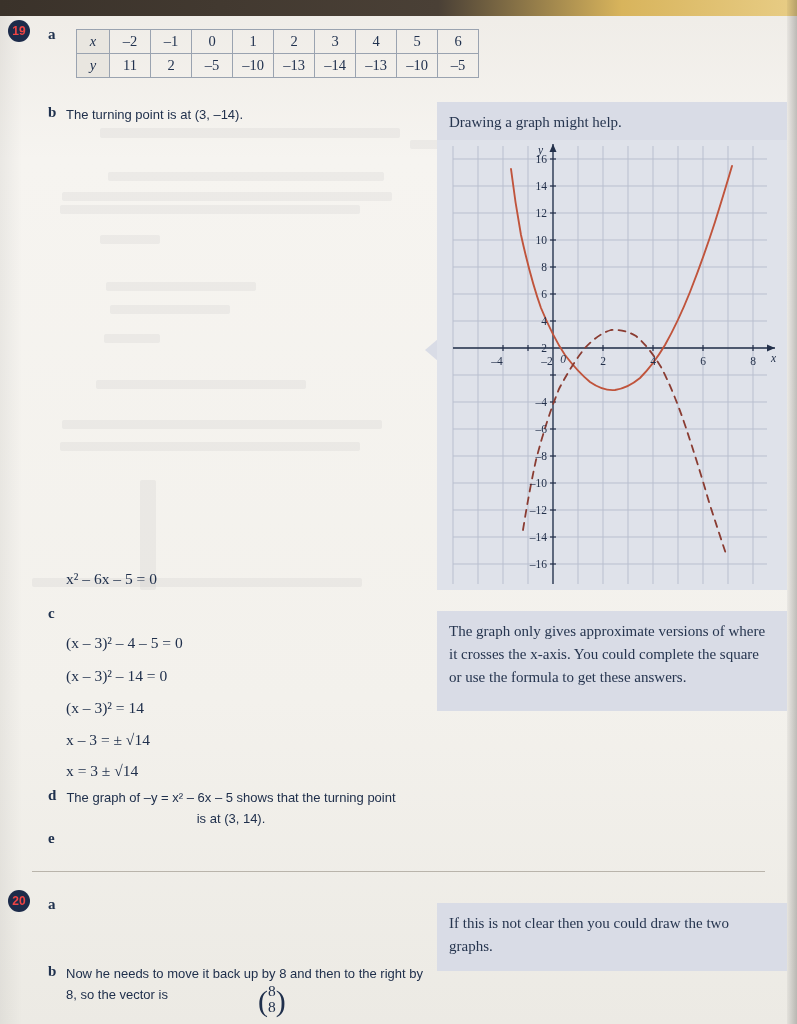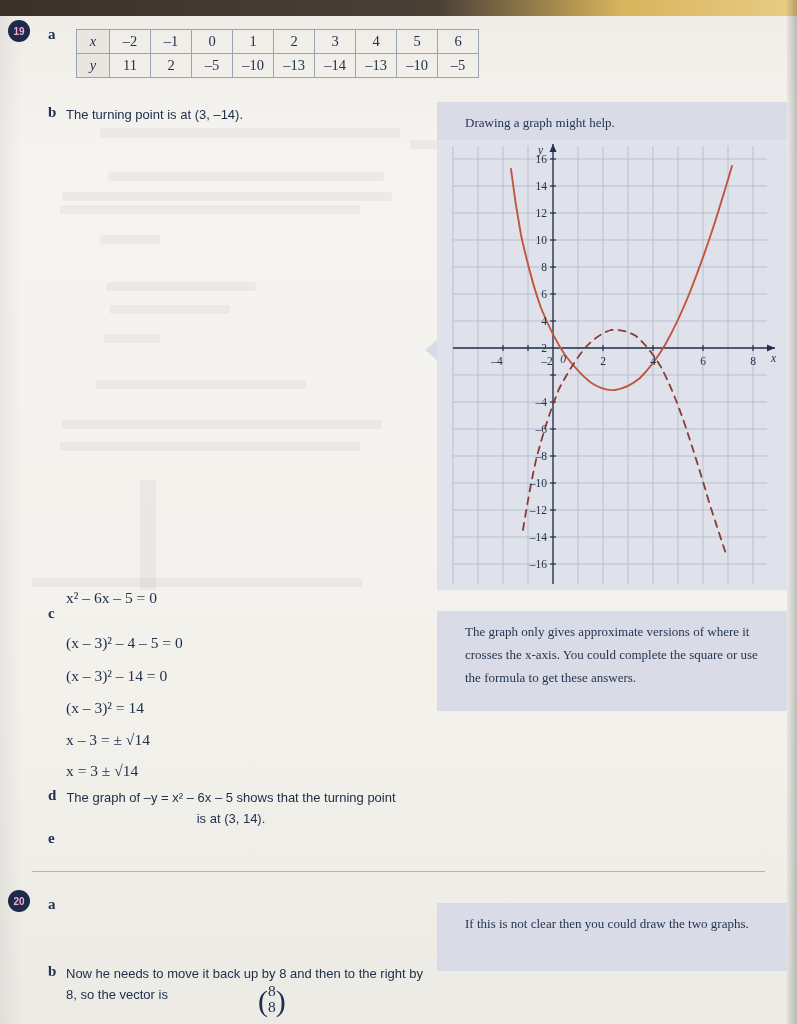--- a/index.html
+++ b/index.html
@@ -36,23 +36,23 @@
     position: absolute;
     right: 0; top: 0;
     width: 10px; height: 1024px;
     background: linear-gradient(to right, rgba(0,0,0,0.04), rgba(0,0,0,0.22));
   }
   .q-badge {
     position: absolute;
     width: 22px; height: 22px;
     border-radius: 50%;
     background: #1c2b4a;
-    color: #f9a8d4;
+    color: #ef4444;
     font-family: "Liberation Sans", sans-serif;
-    font-size: 10px;
+    font-size: 12px;
     font-weight: bold;
     display: flex;
     align-items: center;
     justify-content: center;
   }
   .part-letter {
     position: absolute;
     font-family: "Liberation Serif", serif;
     font-weight: bold;
     font-size: 15px;
@@ -90,23 +90,23 @@
     width: 30px;
     font-style: italic;
     background: #e9e6e0;
   }
   
   .hint-box {
     position: absolute;
     background: #d9dce6;
     color: #26354f;
     font-family: "Liberation Serif", serif;
-    font-size: 13px;
+    font-size: 15px;
     line-height: 23px;
-    padding: 9px 28px;
+    padding: 9px 12px;
     box-sizing: border-box;
   }
   .hint-tail {
     position: absolute;
     width: 0; height: 0;
     border-top: 11px solid transparent;
     border-bottom: 11px solid transparent;
     border-right: 13px solid #d9dce6;
   }
   
@@ -320,21 +320,21 @@
         <text x="110" y="320" text-anchor="end">–8</text>
         <text x="110" y="347" text-anchor="end">–10</text>
         <text x="110" y="374" text-anchor="end">–12</text>
         <text x="110" y="401" text-anchor="end">–14</text>
         <text x="110" y="428" text-anchor="end">–16</text>
       </g>
     </svg>
   </div>
 
   <div class="part-letter" style="left:48px; top:605px;">c</div>
-  <div class="math" style="left:66px; top:589px;">x² – 6x – 5 = 0</div>
+  <div class="math" style="left:66px; top:570px;">x² – 6x – 5 = 0</div>
   <div class="math" style="left:66px; top:634px;">(x – 3)² – 4 – 5 = 0</div>
   <div class="math" style="left:66px; top:667px;">(x – 3)² – 14 = 0</div>
   <div class="math" style="left:66px; top:699px;">(x – 3)² = 14</div>
   <div class="math" style="left:66px; top:731px;">x – 3 = ± √14</div>
   <div class="math" style="left:66px; top:762px;">x = 3 ± √14</div>
 
   <div class="hint-box" style="left:437px; top:611px; width:350px; height:100px;">The graph only gives approximate versions of where it crosses the x-axis. You could complete the square or use the formula to get these answers.</div>
 
   <div class="part-letter" style="left:48px; top:787px;">d</div>
   <div class="body-text" style="left:66px; top:787px; width:330px;text-align:center;">The graph of –y = x² – 6x – 5 shows that the turning point is at (3, 14).</div>

